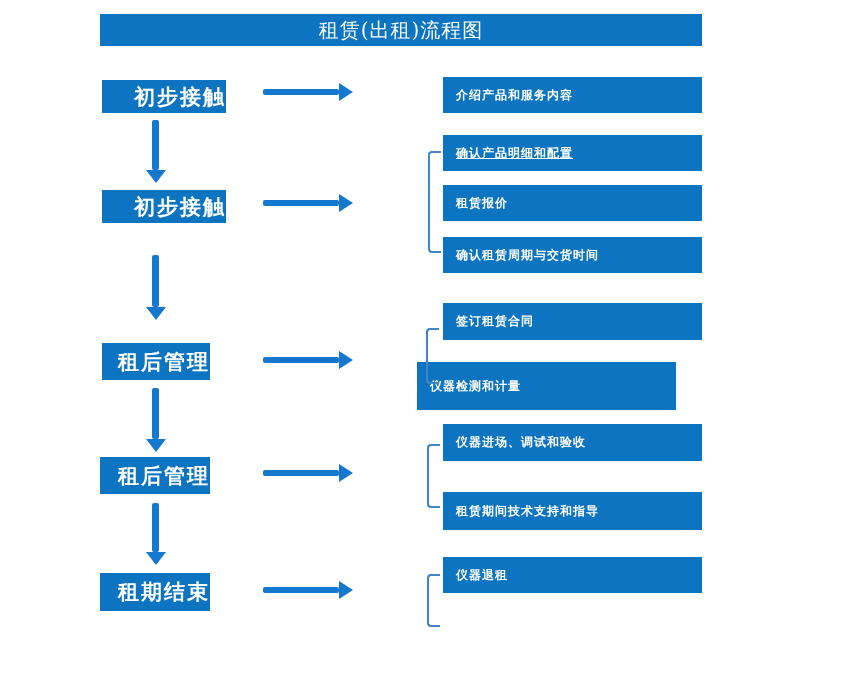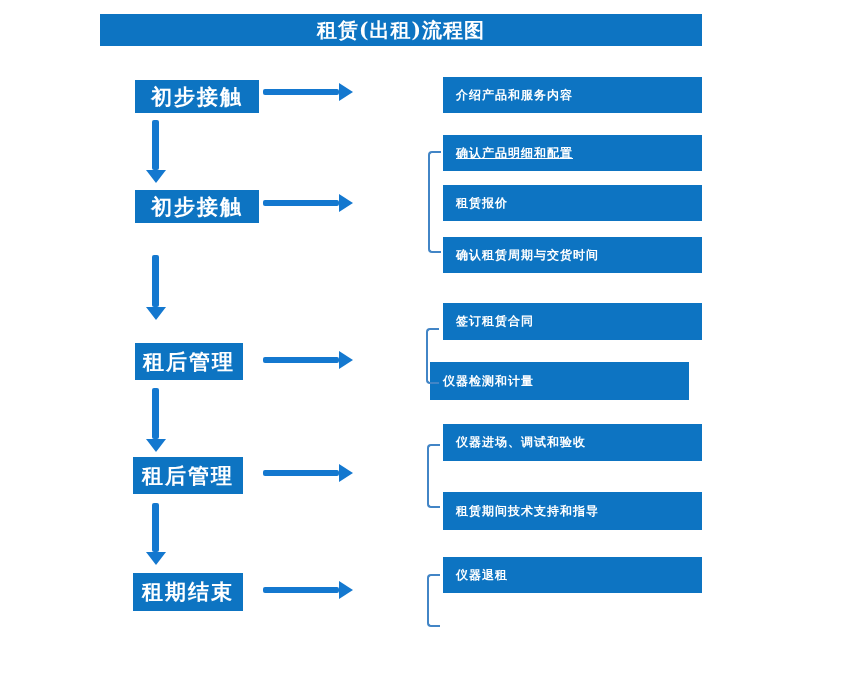--- a/index.html
+++ b/index.html
@@ -10,26 +10,26 @@
   }
   html,body{margin:0;padding:0;background:#ffffff;}
   body{
     width:844px;height:688px;position:relative;overflow:hidden;
     font-family:"DejaVu Serif","Liberation Serif",serif;
   }
   .abs{position:absolute;box-sizing:border-box;}
   .titlebar{
     background:var(--box-blue);color:var(--text-white);
     display:flex;align-items:center;justify-content:center;
-    font-size:20px;font-weight:bold;letter-spacing:1px;
+    font-size:20px;font-weight:normal;letter-spacing:1px;
   }
   .lbox{
     background:var(--box-blue);color:var(--text-white);
-    display:flex;align-items:center;justify-content:center;
-    font-size:21px;font-weight:bold;letter-spacing:2px;margin-left:33px;
+    display:flex;align-items:center;justify-content:flex-end;
+    font-size:21px;font-weight:bold;letter-spacing:2px;
   }
   .rbox{
     background:var(--box-blue);color:var(--text-white);
     display:flex;align-items:center;justify-content:flex-start;
     padding-left:13px;font-size:12px;font-weight:bold;letter-spacing:1px;
   }
   .hstem{background:var(--arrow-blue);border-radius:2px;}
   .hhead{
     width:0;height:0;
     border-left:14px solid var(--arrow-blue);
@@ -85,21 +85,21 @@
   <div class="abs rbox" style="left:443px;top:185px;width:259px;height:36px;">
     <span>租赁报价</span>
   </div>
   <div class="abs rbox" style="left:443px;top:237px;width:259px;height:36px;">
     <span>确认租赁周期与交货时间</span>
   </div>
 
   <div class="abs rbox" style="left:443px;top:303px;width:259px;height:37px;">
     <span>签订租赁合同</span>
   </div>
-  <div class="abs rbox" style="left:430px;top:362px;width:259px;height:38px;font-family:Liberation Serif, serif;">
+  <div class="abs rbox" style="left:417px;top:362px;width:259px;height:48px;font-family:Liberation Serif, serif;">
     <span>仪器检测和计量</span>
   </div>
 
   <div class="abs rbox" style="left:443px;top:424px;width:259px;height:37px;">
     <span>仪器进场、调试和验收</span>
   </div>
   <div class="abs rbox" style="left:443px;top:492px;width:259px;height:38px;">
     <span>租赁期间技术支持和指导</span>
   </div>
 

